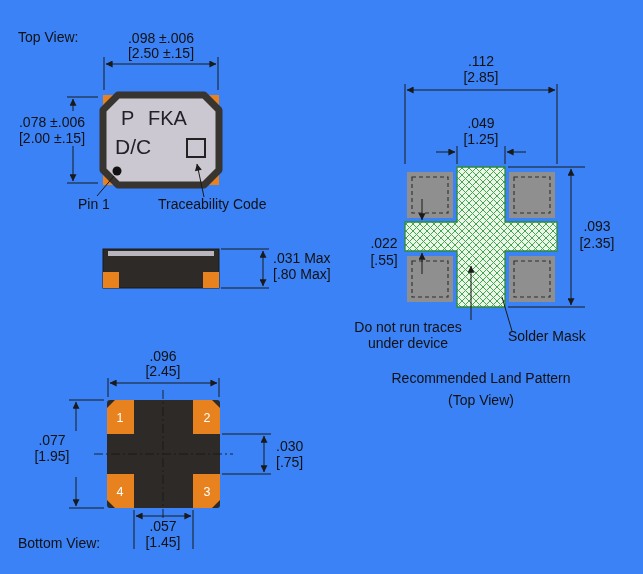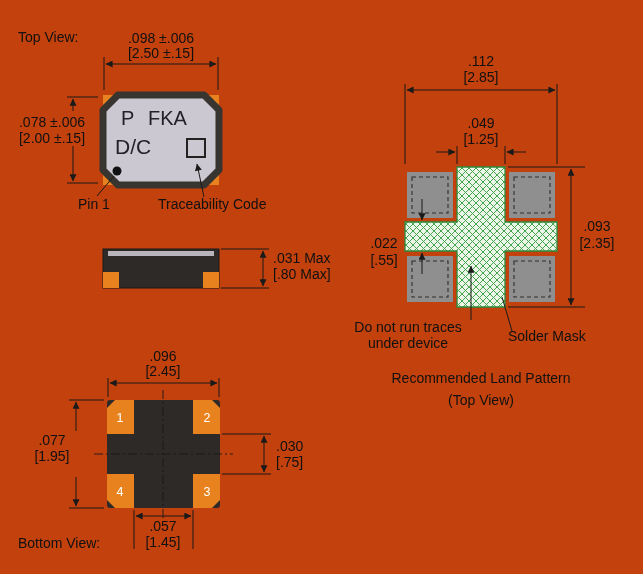--- a/index.html
+++ b/index.html
@@ -1,16 +1,16 @@
 <!DOCTYPE html>
 <html><head>
 <meta charset="utf-8">
 <style>
   html,body { margin:0; padding:0; background:#ffffff; }
-  .canvas { position:relative; width:643px; height:574px; background:#c2410c;
+  .canvas { position:relative; width:643px; height:574px; background:#3b82f6;
             font-family:"Liberation Sans", sans-serif; overflow:hidden; }
   svg text { font-family:"Liberation Sans", sans-serif; font-size:14px; fill:#111111; }
   .mid     { text-anchor:middle; }
   .dl      { stroke:#1a1a1a; stroke-width:1; fill:none; }
   .cl      { stroke:#1a1a1a; stroke-width:0.9; fill:none; stroke-dasharray:9 3 2 3; }
   .dashedln{ stroke:#2e2e2e; stroke-width:1.1; fill:none; stroke-dasharray:4 3; }
   .padnum  { font-size:12.5px; fill:#ffffff; text-anchor:middle; }
   .marking { font-size:20px; fill:#23202a; }
   .dc      { font-size:21px; fill:#23202a; }
 </style>

